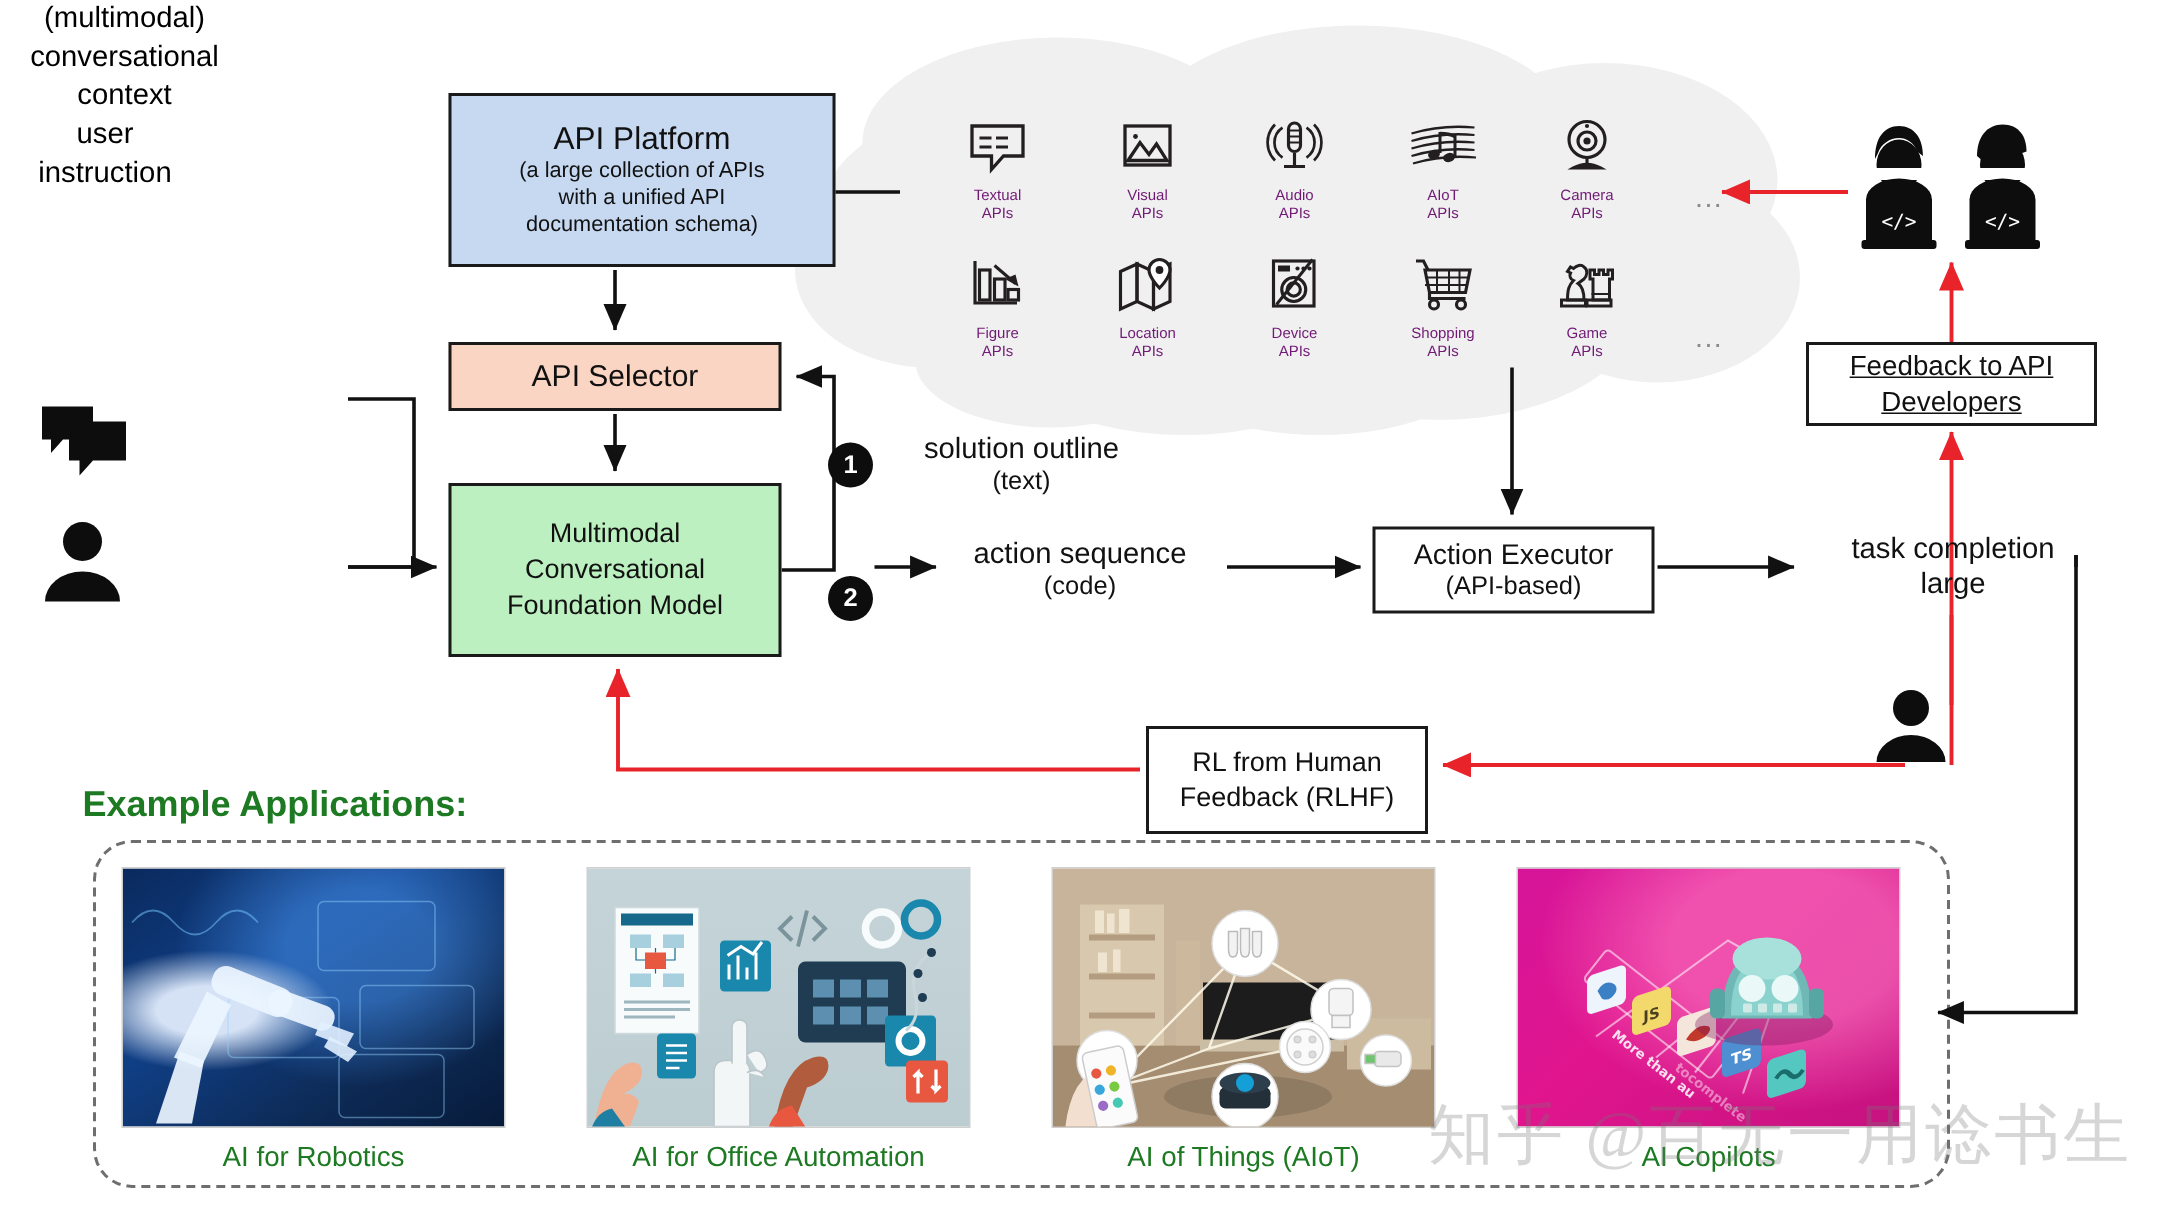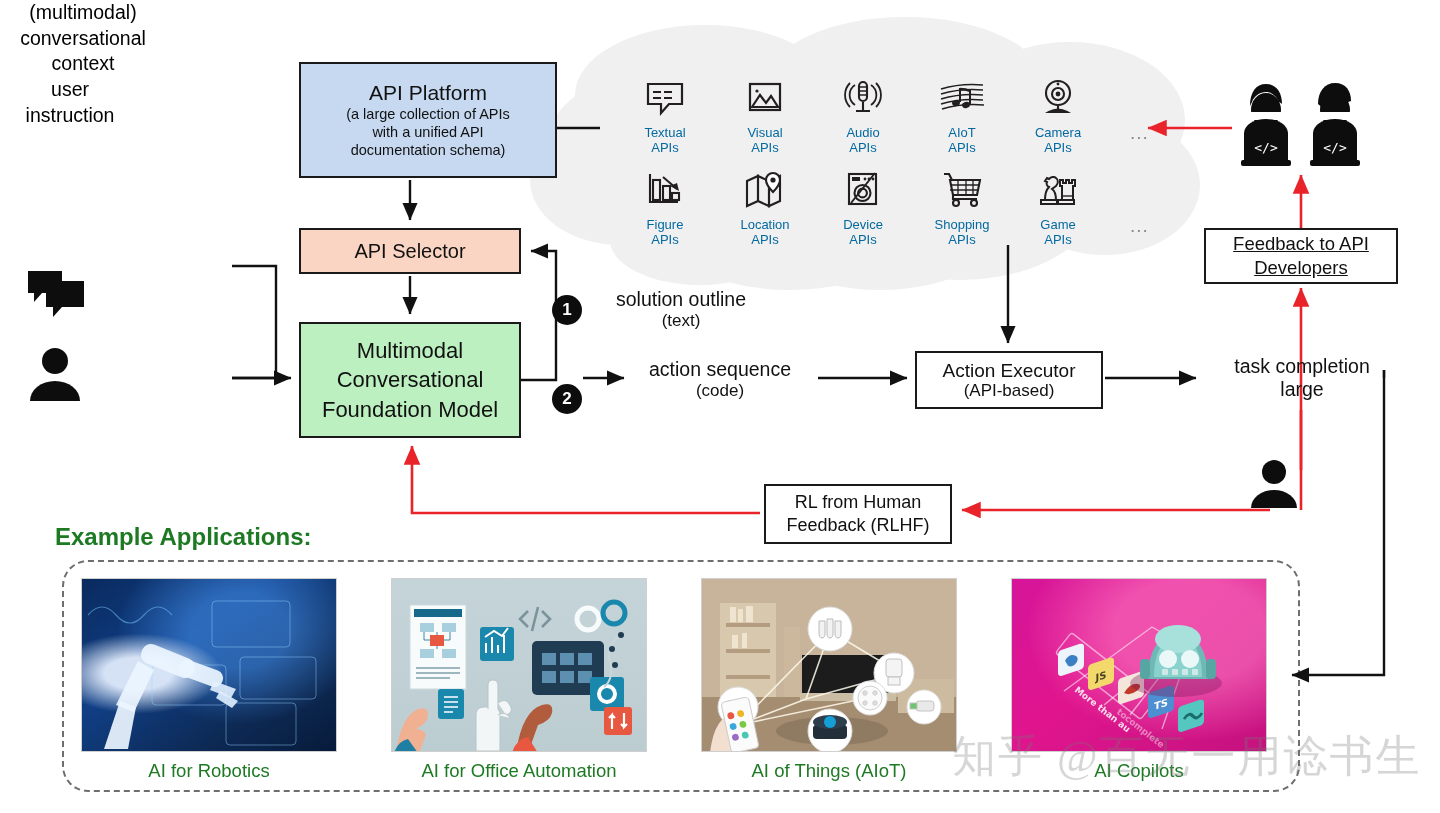--- a/index.html
+++ b/index.html
@@ -32,48 +32,48 @@
   .box .t2 { font-size: 15px; }
 
   #api-platform { left: 299px; top: 62px; width: 258px; height: 116px; background: #c6d9f1; }
   #api-platform .t1 { font-size: 21px; margin-bottom: 2px; }
   #api-platform .t2 { font-size: 14.5px; line-height: 1.22; }
 
   #api-selector { left: 299px; top: 228px; width: 222px; height: 46px; background: #fbd5c4; }
   #api-selector .t1 { font-size: 20px; }
 
   #mcfm { left: 299px; top: 322px; width: 222px; height: 116px; background: #bdf0c0; }
-  #mcfm .t1 { font-size: 22px; line-height: 1.33; }
+  #mcfm .t1 { font-size: 18px; line-height: 1.33; }
 
   #action-executor { left: 915px; top: 351px; width: 188px; height: 58px; background: #fff; }
   #action-executor .t1 { font-size: 19px; }
   #action-executor .t2 { font-size: 17px; }
 
   #feedback-dev { left: 1204px; top: 228px; width: 194px; height: 56px; background: #fff; text-decoration: underline; }
   #feedback-dev .t1 { font-size: 18.5px; line-height: 1.28; }
 
-  #rlhf { left: 764px; top: 484px; width: 188px; height: 60px; background: #fff; }
+  #rlhf { left: 764px; top: 484px; width: 188px; height: 72px; background: #fff; }
   #rlhf .t1 { font-size: 18px; line-height: 1.28; }
 
   
   .lbl { position: absolute; color: #111; text-align: center; z-index: 5; line-height: 1.2; }
   .lbl .big { font-size: 19.5px; display: block; }
   .lbl .small { font-size: 17px; display: block; }
 
   #lbl-solution { left: 592px; top: 288px; width: 178px; }
   #lbl-action   { left: 630px; top: 358px; width: 180px; }
   #lbl-taskout  { left: 1204px; top: 355px; width: 196px; }
 
   #lbl-convctx { left: 78px; top: 250px; width: 166px; text-align: center; font-size: 19.5px; line-height: 1.32; }
   #lbl-userinst{ left: 90px; top: 356px; width: 140px; text-align: center; font-size: 19.5px; line-height: 1.32; }
 
   
   .api-item { position: absolute; width: 100px; text-align: center; z-index: 4; }
   .api-item .glyph { display: block; height: 44px; margin-bottom: 3px; }
-  .api-item .cap { display: block; font-size: 13px; color: #0369a1; line-height: 1.18; }
+  .api-item .cap { display: block; font-size: 10px; color: #701a75; line-height: 1.18; }
 
   .dots { position: absolute; font-size: 19px; color: #8a8a8a; letter-spacing: 1px; z-index: 4; }
 
   
   .cnum {
     position: absolute; width: 30px; height: 30px; border-radius: 50%;
     background: #0d0d0d; color: #fff;
     font-size: 17px; font-weight: bold;
     display: flex; align-items: center; justify-content: center;
     z-index: 6;

